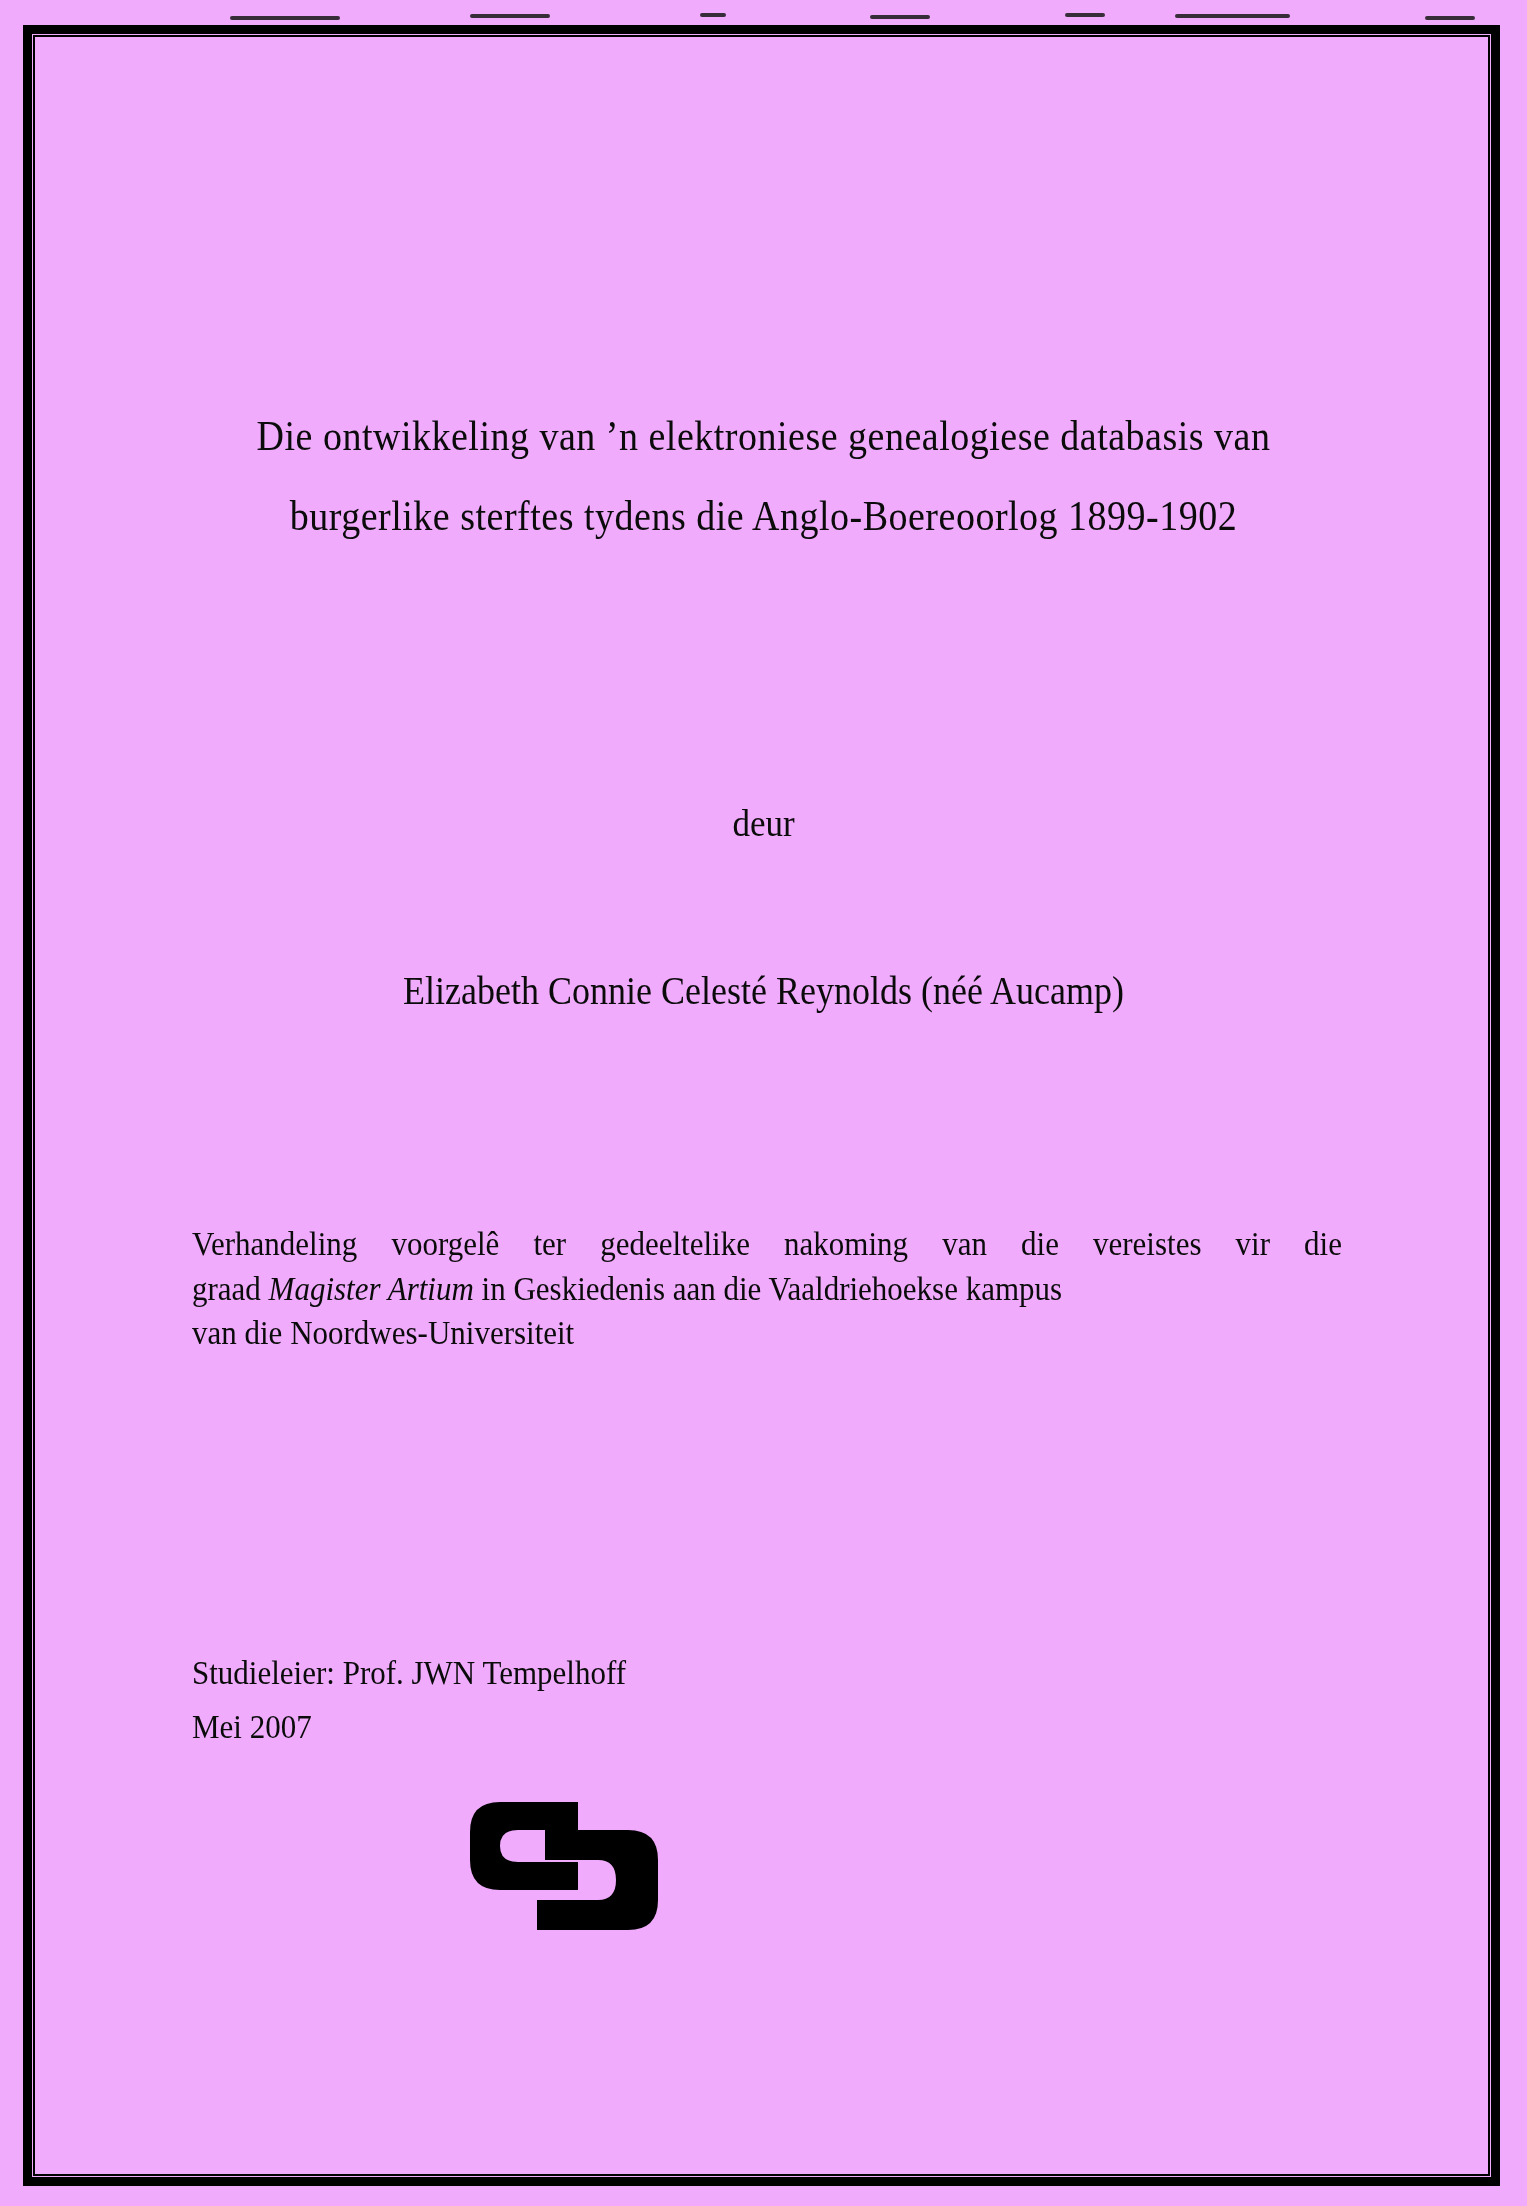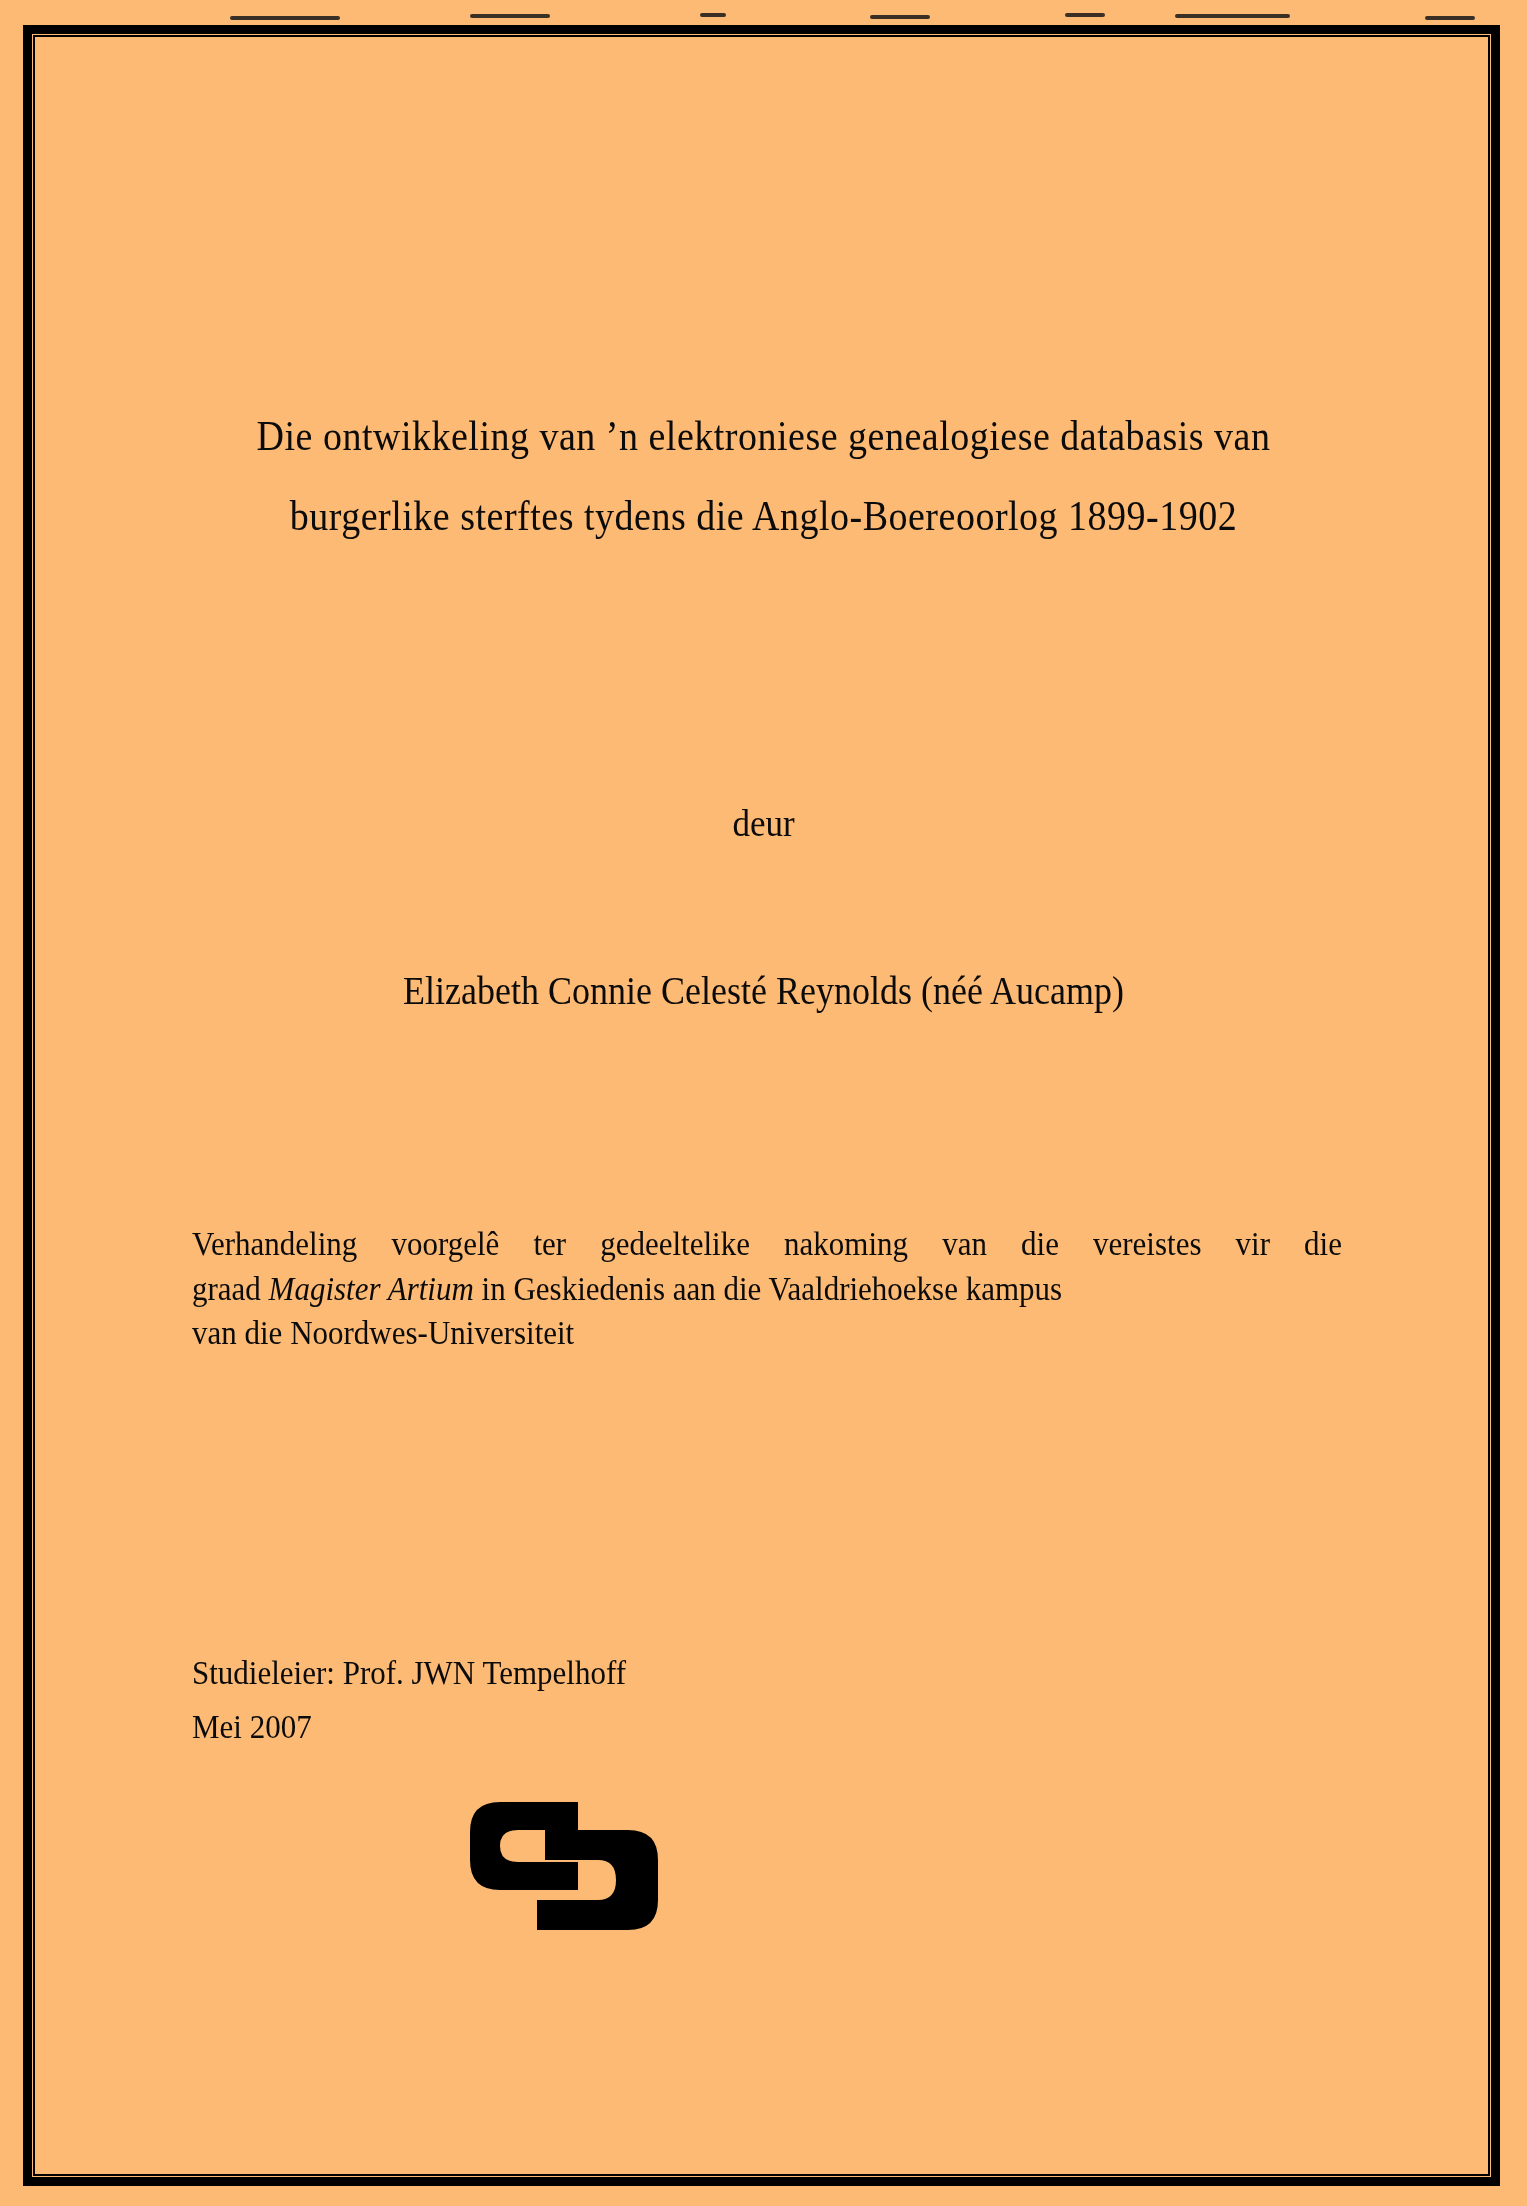--- a/index.html
+++ b/index.html
@@ -1,20 +1,20 @@
 <!DOCTYPE html>
 <html><head>
 <meta charset="utf-8">
 <style>
   html, body { margin: 0; padding: 0; background: #ffffff; }
   .page {
     position: relative;
     width: 1527px;
     height: 2206px;
-    background: #fdba74;
+    background: #f0abfc;
     color: #0b0b0b;
     font-family: "Liberation Serif", "DejaVu Serif", serif;
     overflow: hidden;
   }
 
   
   .speck {
     position: absolute;
     background: #161616;
     height: 4px;

